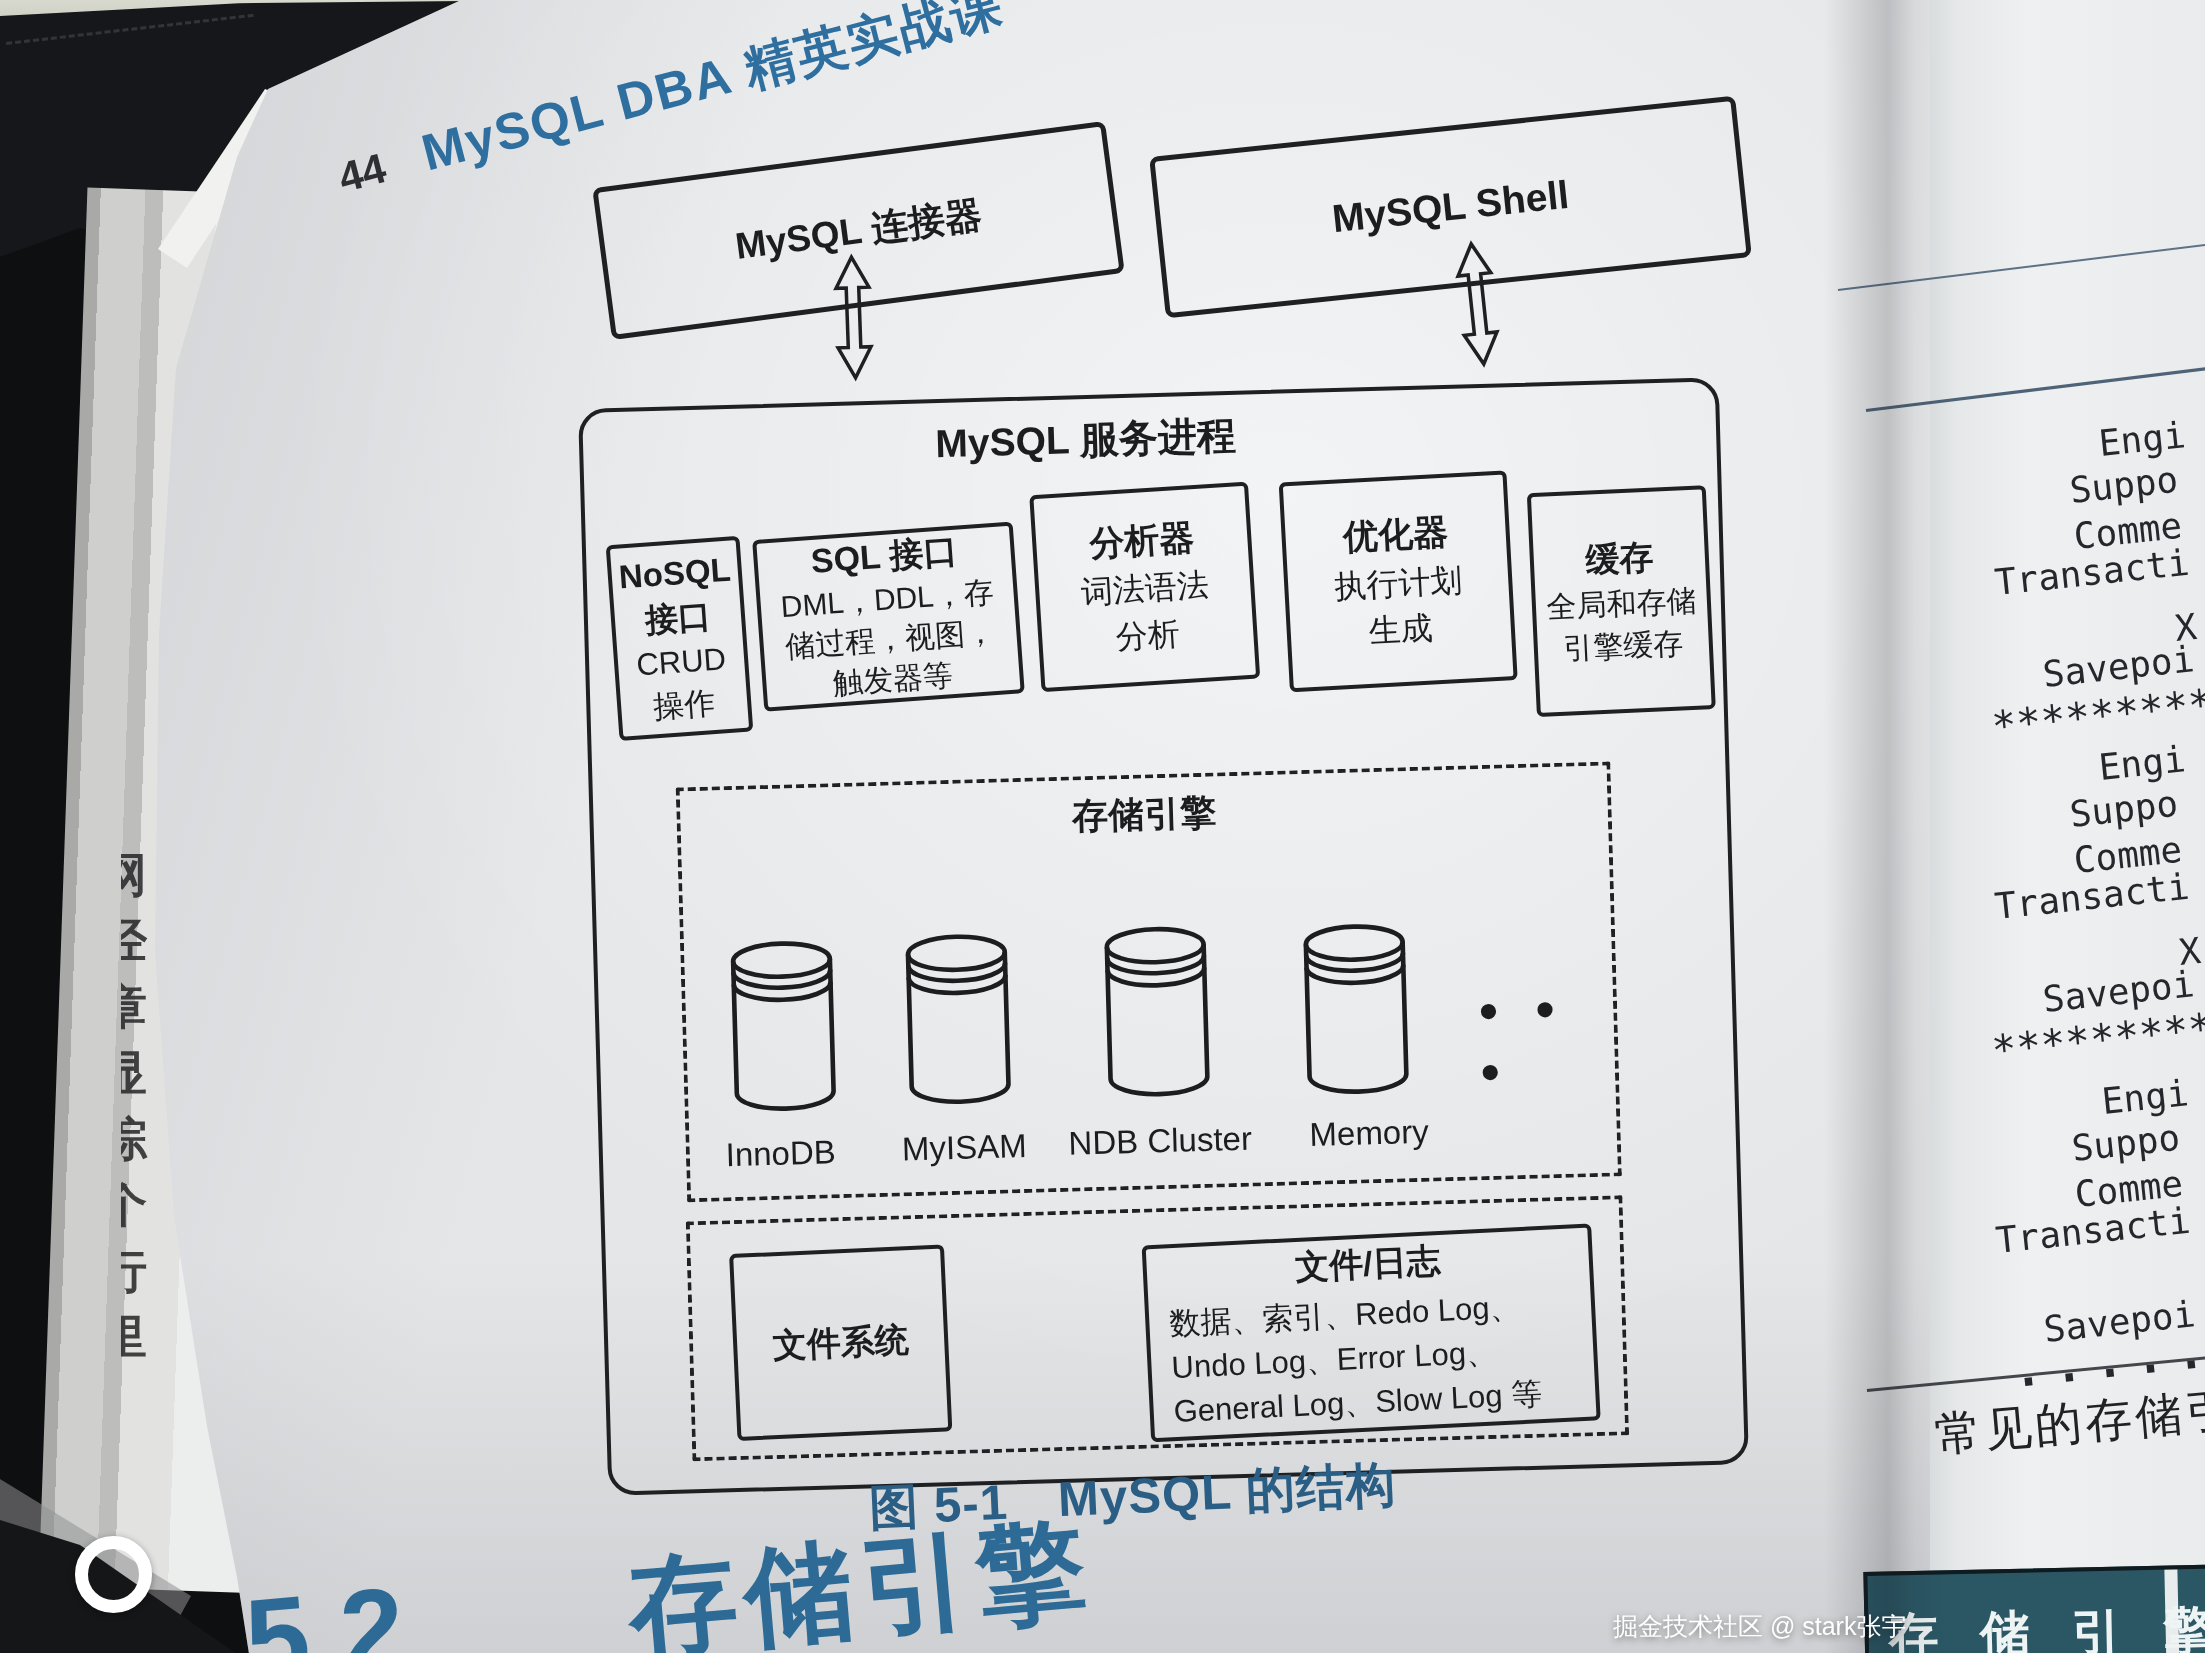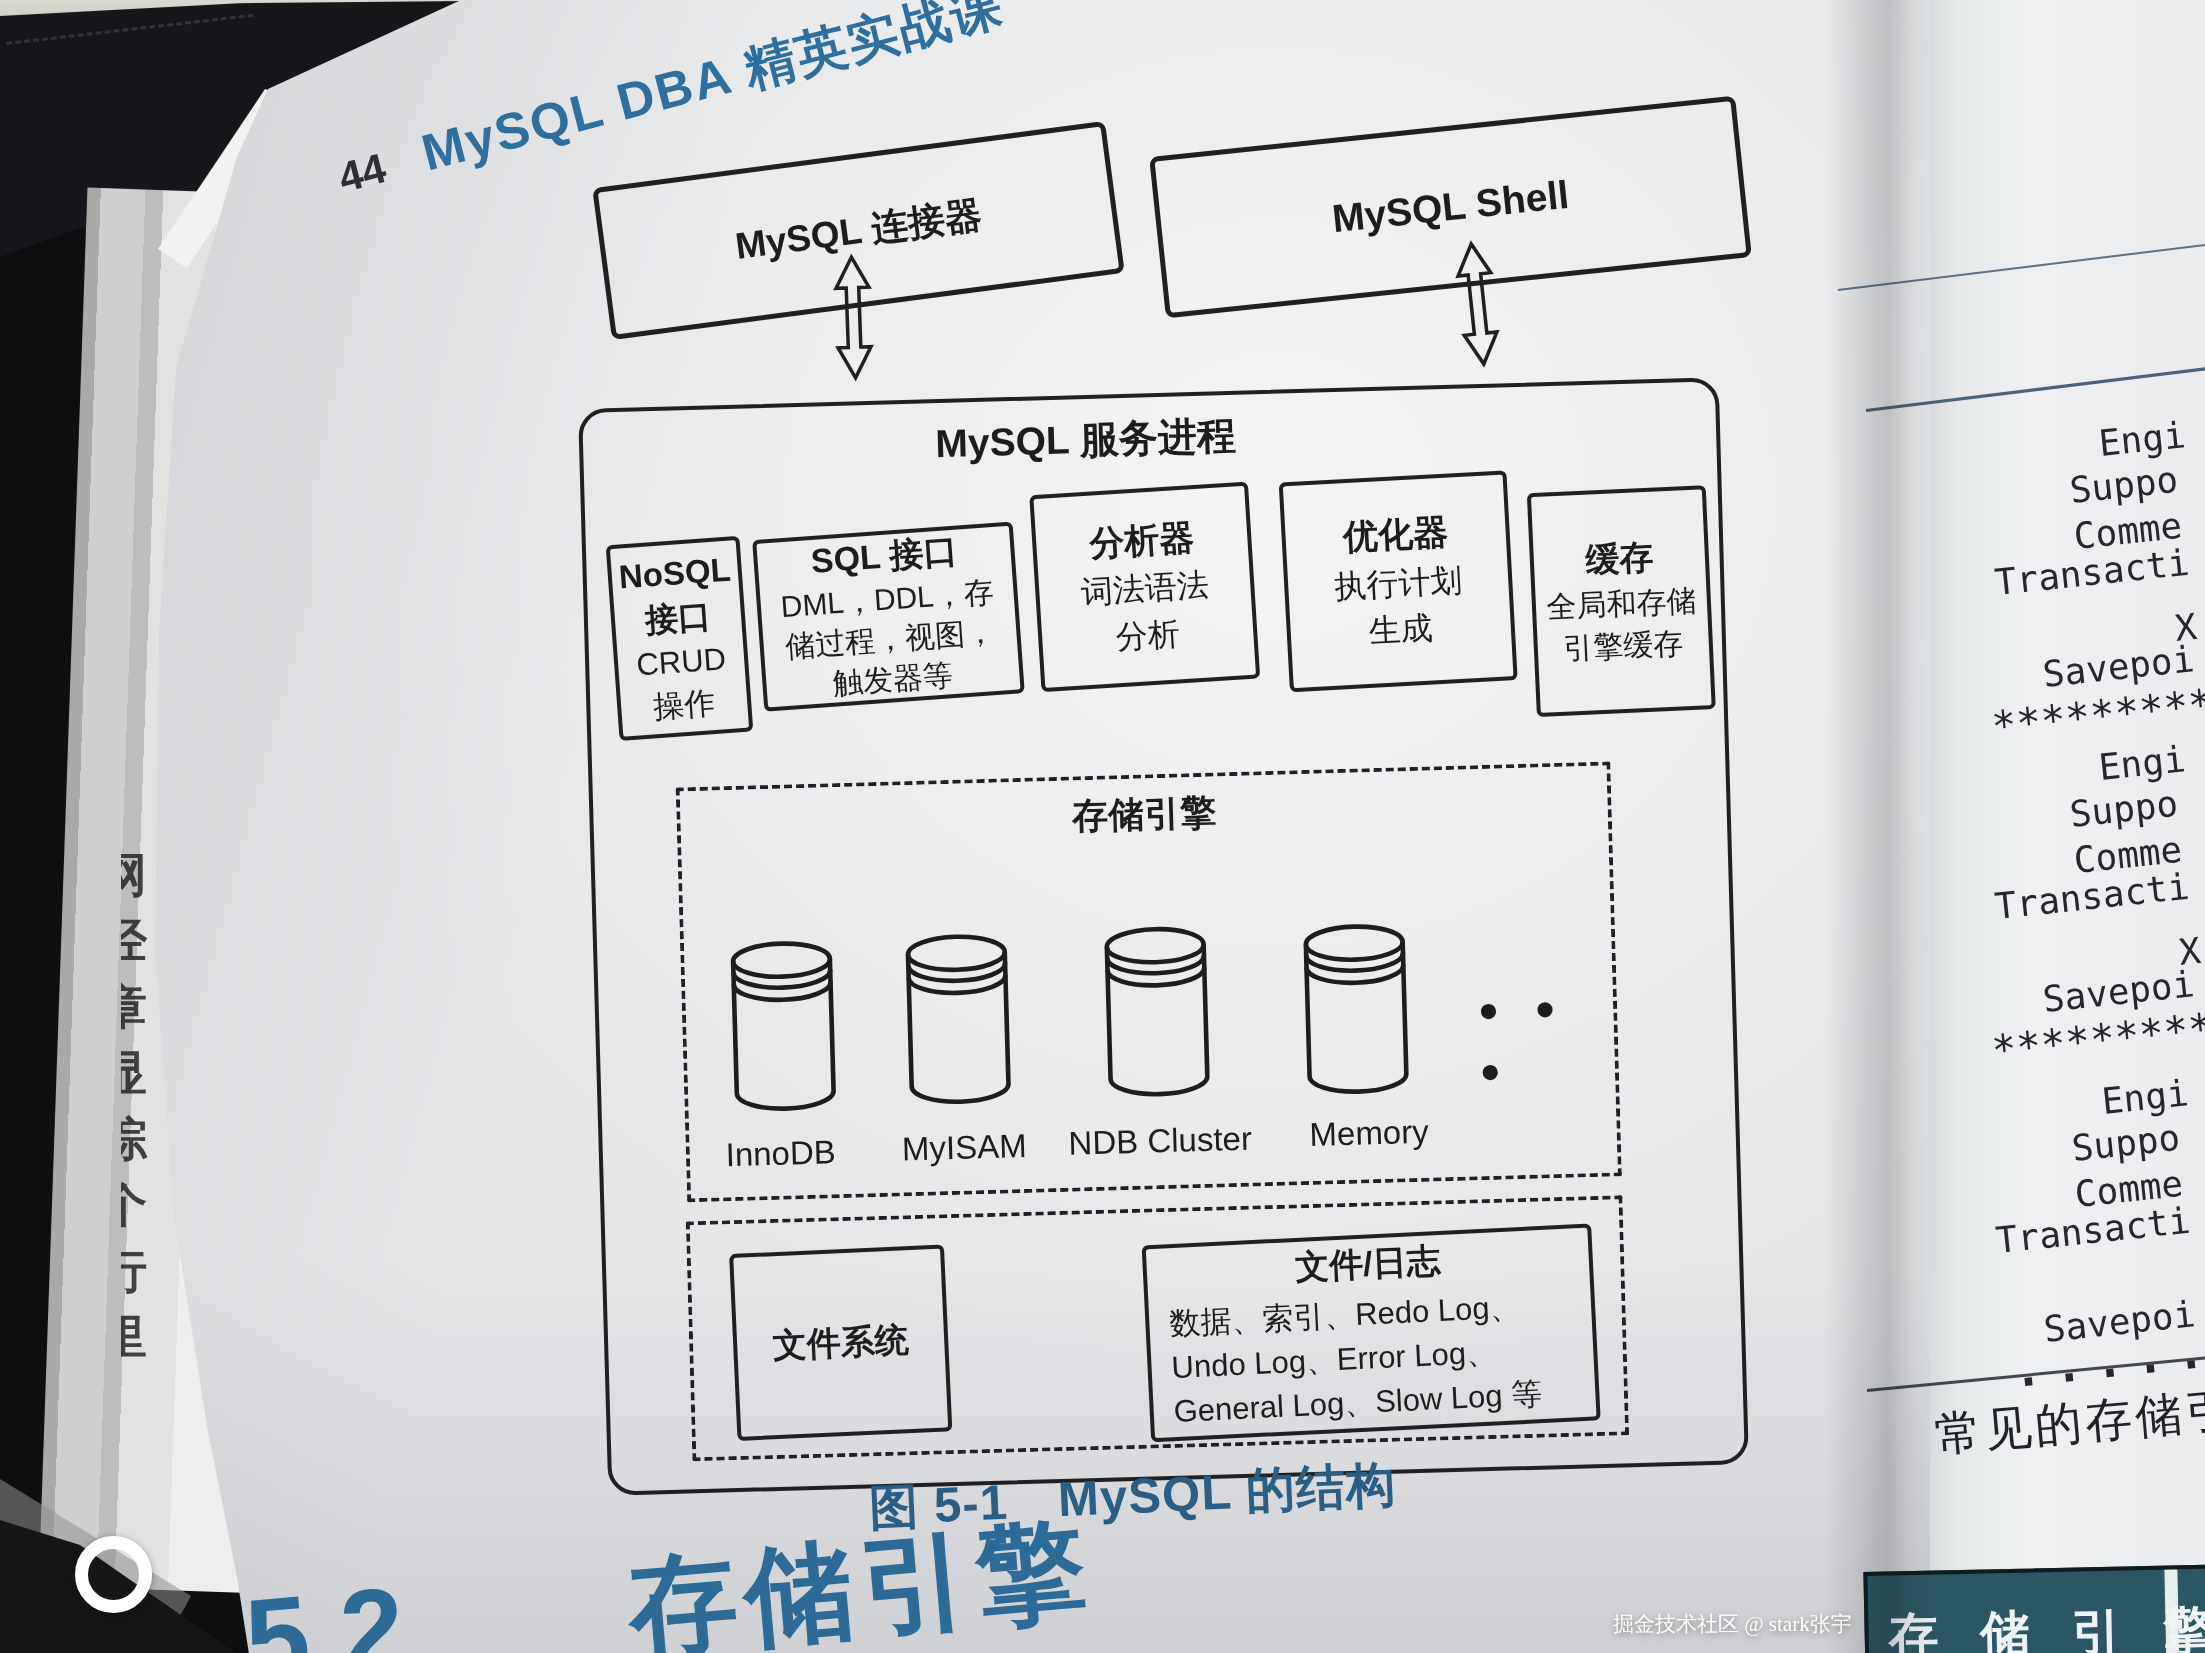--- a/index.html
+++ b/index.html
@@ -231,16 +231,16 @@
     <div class="abs" style="left:297px;top:0;width:12.7px;height:100%;background:#e9ecec;"></div>
     <div class="abs" style="left:20px;top:27.6px;font-size:50px;font-weight:700;letter-spacing:13.8px;color:#eef3f4;white-space:nowrap;">存 储 引 擎</div>
   </div>
 
   <div class="abs gray-bl"></div>
   <div class="abs black-bl"></div>
 
   <div class="abs gutter"></div>
 
   <div class="abs wm" style="left:75px;top:1536px;width:51px;height:51px;border:13.8px solid #ffffff;border-radius:50%;box-shadow:0 1.6px 7.4px rgba(0,0,0,.35);"></div>
-  <div class="abs wm" style="left:1613px;top:1610px;font-size:21px;font-weight:500;font-family:Liberation Serif, serif;">掘金技术社区 @ stark张宇</div>
+  <div class="abs wm" style="left:1613px;top:1610px;font-size:25px;font-weight:500;">掘金技术社区 @ stark张宇</div>
 
 </div>
 
 
 </body></html>

